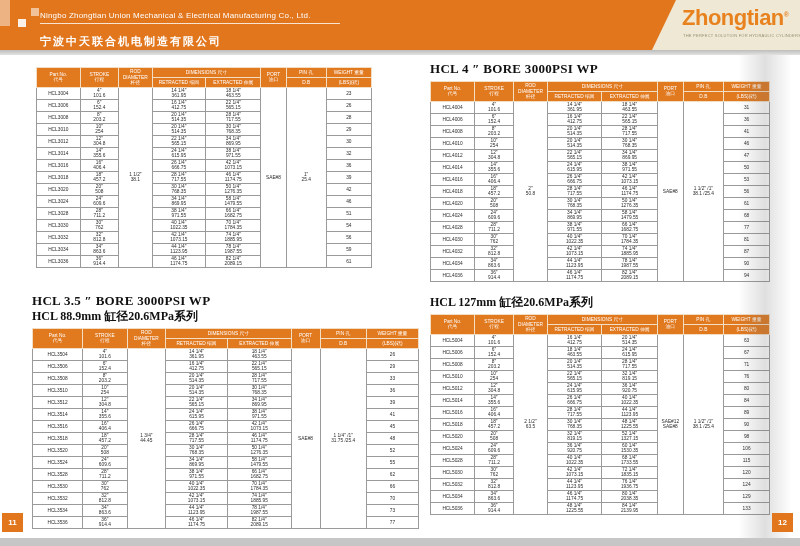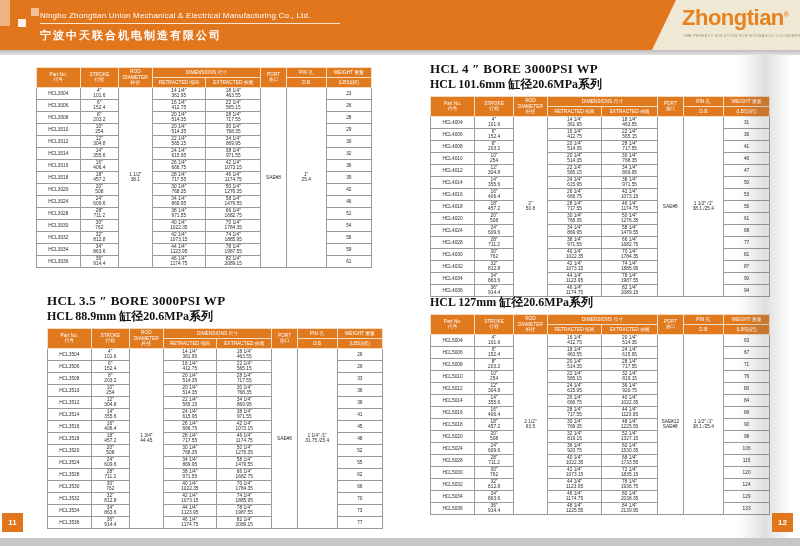--- a/index.html
+++ b/index.html
@@ -6,21 +6,21 @@
   #page{position:relative;width:800px;height:546px;overflow:hidden;background:#fff;
         font-family:"Liberation Sans",sans-serif;}
   
   #topbar{position:absolute;left:0;top:0;width:800px;height:50px;background:#e1761d;}
   .sq1{position:absolute;left:31px;top:8px;width:8px;height:8px;background:rgba(255,255,255,.55);}
   .sq2{position:absolute;left:18px;top:19px;width:8px;height:8px;background:#fff;opacity:.9;}
   .corner-notch{position:absolute;left:0;top:0;width:10px;height:26px;background:rgba(255,255,255,.45);}
   .company{position:absolute;left:40px;top:11px;color:#fff;}
   .company-en{font-size:8px;font-weight:normal;letter-spacing:.2px;padding-bottom:3px;
               border-bottom:1px solid rgba(255,255,255,.8);width:300px;white-space:nowrap;}
-  .company-cn{font-size:11px;font-weight:bold;margin-top:4px;letter-spacing:2px;}
+  .company-cn{font-size:11px;font-weight:bold;margin-top:10px;letter-spacing:2px;}
   .logo-plate{position:absolute;right:0;top:0;width:148px;height:50px;background:#efe8d5;
               -webkit-clip-path:polygon(24px 0,100% 0,100% 100%,0 100%);
               clip-path:polygon(24px 0,100% 0,100% 100%,0 100%);}
   .logo-plate::before{content:'';position:absolute;left:7px;top:-8px;width:3px;height:66px;
               background:#cf6b12;transform:rotate(24deg);}
   .logo-text{position:absolute;left:30px;top:5px;font-size:22px;font-weight:bold;color:#e8821e;
              letter-spacing:-.5px;}
   .logo-reg{font-size:7px;vertical-align:super;}
   .tagline{position:absolute;left:31px;top:33px;font-size:4px;color:#97906f;letter-spacing:.25px;
            white-space:nowrap;}
@@ -31,21 +31,21 @@
           background:linear-gradient(90deg,rgba(110,110,110,0),rgba(110,110,110,.22) 50%,rgba(110,110,110,0));}
   #bottombar{position:absolute;left:0;top:538px;width:800px;height:8px;background:#c6c6c6;}
   .pagenum{position:absolute;top:513px;width:21px;height:19px;background:#e1761d;color:#fff;
            font-size:8px;font-weight:bold;display:flex;align-items:center;justify-content:center;z-index:5;}
   #pn-left{left:2px;}
   #pn-right{left:772px;}
   
   .tbl-block{position:absolute;}
   #tb0{left:36px;top:62px;width:336px;}
   #tb1{left:430px;top:62px;width:340px;}
-  #tb2{left:47px;top:294px;width:336px;}
+  #tb2{left:32px;top:294px;width:387px;}
   #tb3{left:430px;top:294px;width:340px;}
   .ttl-en{font-family:"Liberation Serif",serif;font-weight:bold;font-size:13px;color:#111;
           letter-spacing:.3px;line-height:14px;}
   .ttl-cn{font-family:"Liberation Serif",serif;font-weight:bold;font-size:12px;color:#111;
           line-height:14px;margin-top:1px;}
   table.spec{border-collapse:collapse;width:100%;table-layout:fixed;margin-top:5px;
              border:1px solid #7d7d7d;}
   table.spec th{background:#e1791f;color:#fff;font-weight:normal;font-size:4.8px;line-height:5.6px;
              border:0.6px solid #f3ddc3;padding:1px 0;text-align:center;}
   table.spec td{border:0.6px solid #9a9a9a;font-size:4.8px;line-height:5px;color:#2c2c2c;
@@ -439,21 +439,20 @@
             <td>
               <div>61</div>
             </td>
           </tr>
         </tbody>
       </table>
     </div>
   <div class="tbl-block" id="tb1">
       <div>
         <div class="ttl-en">HCL 4 ″ BORE 3000PSI WP</div>
-        <div class="ttl-cn">HCL 101.6mm 缸径20.6MPa系列</div>
       </div>
       <table class="spec">
         <colgroup>
           <col style="width:13%">
           <col style="width:11.5%">
           <col style="width:10%">
           <col style="width:16%">
           <col style="width:16.5%">
           <col style="width:7.5%">
           <col style="width:12%">

